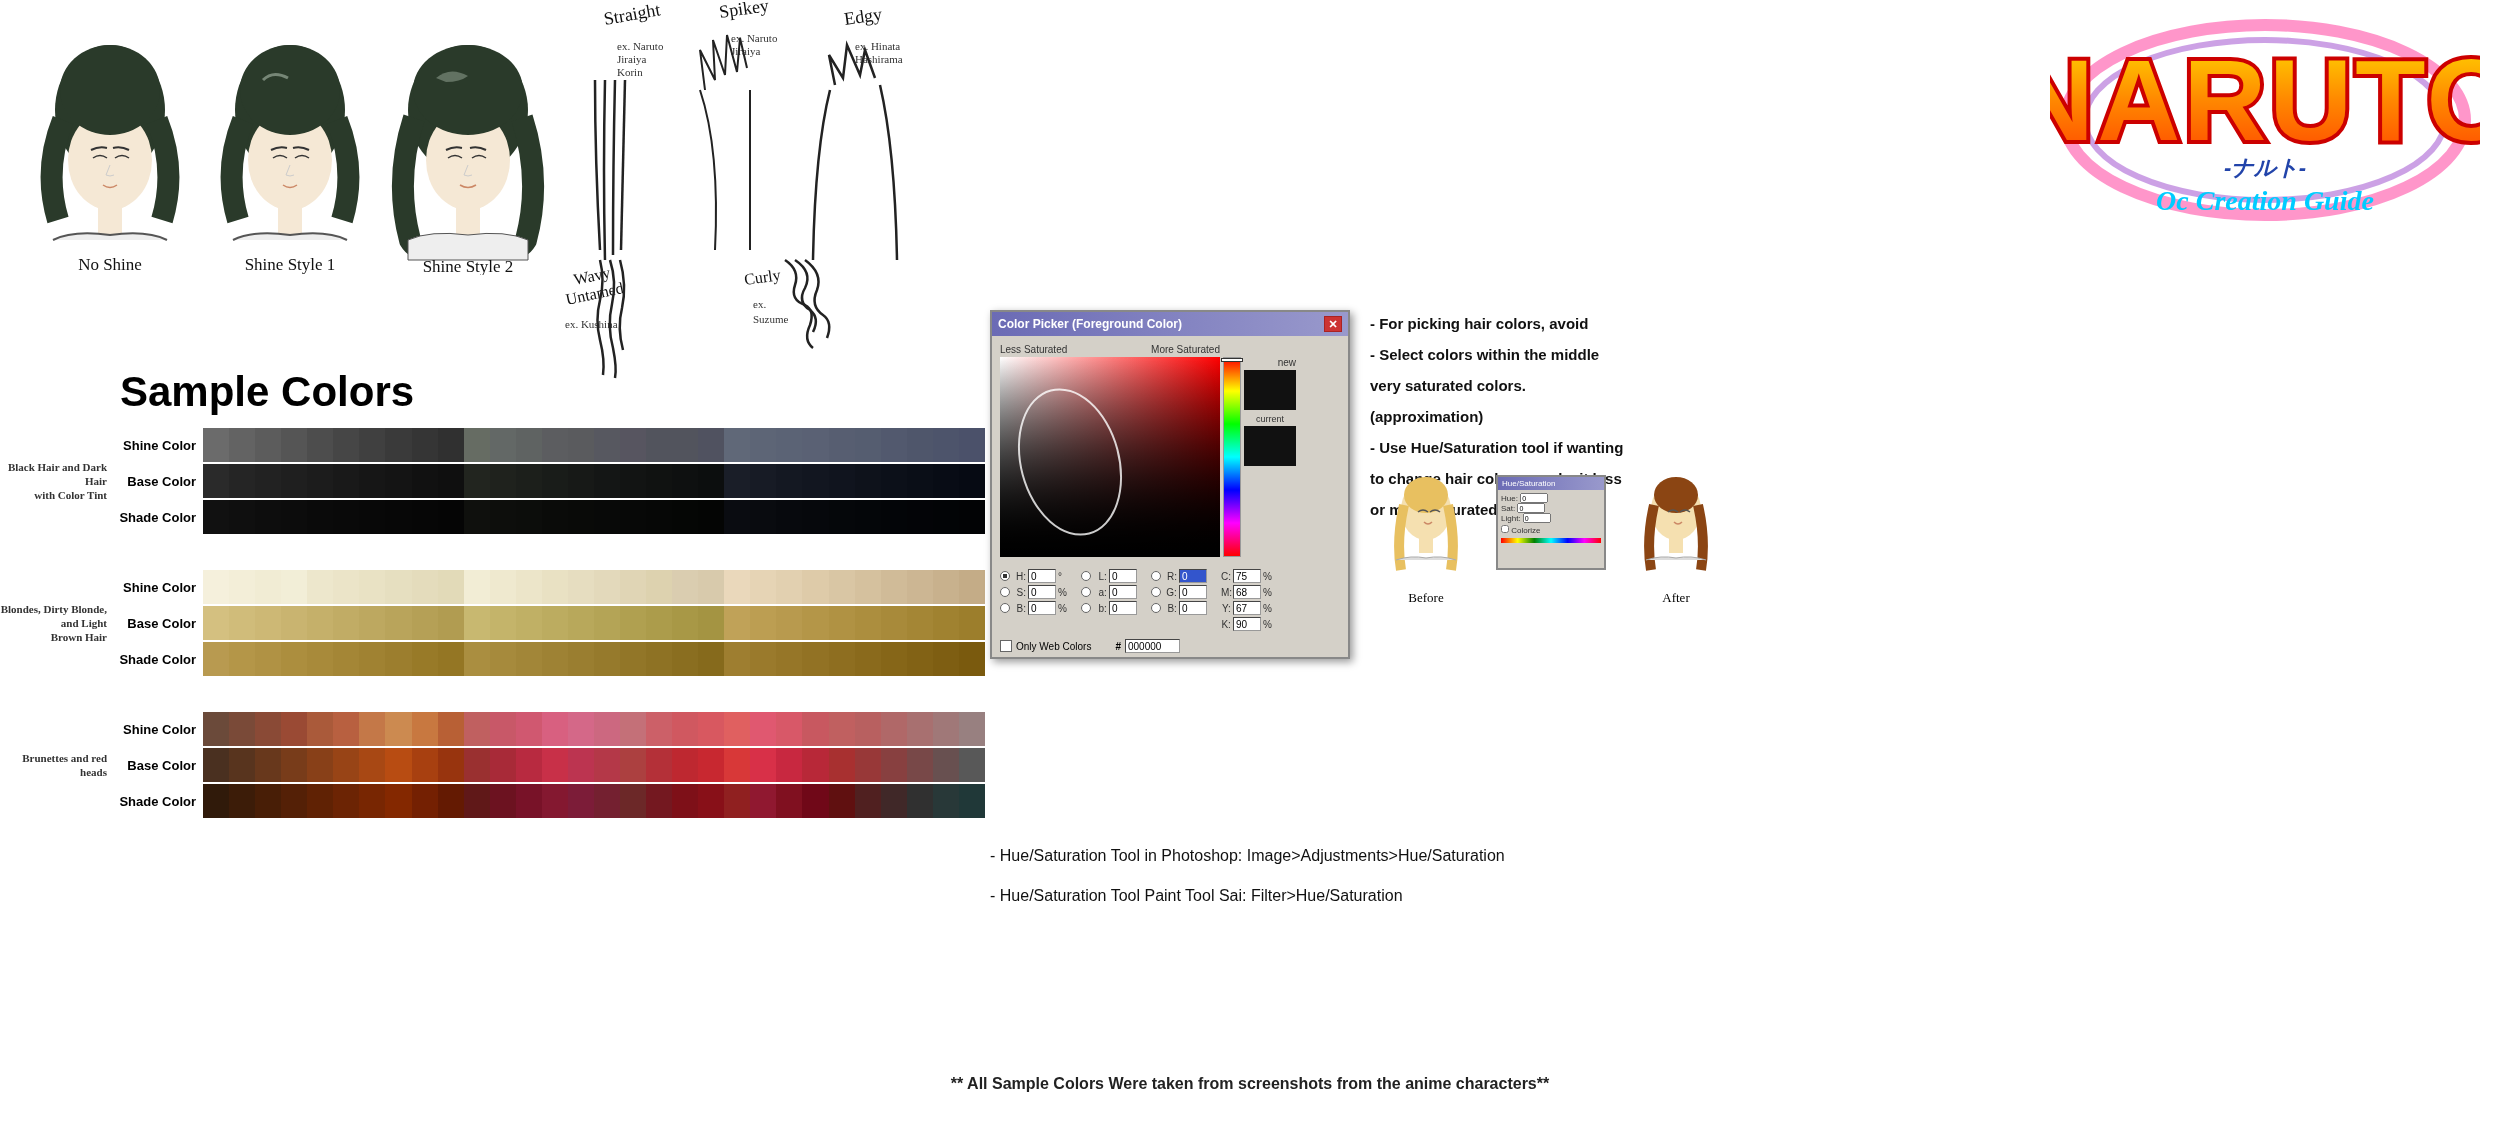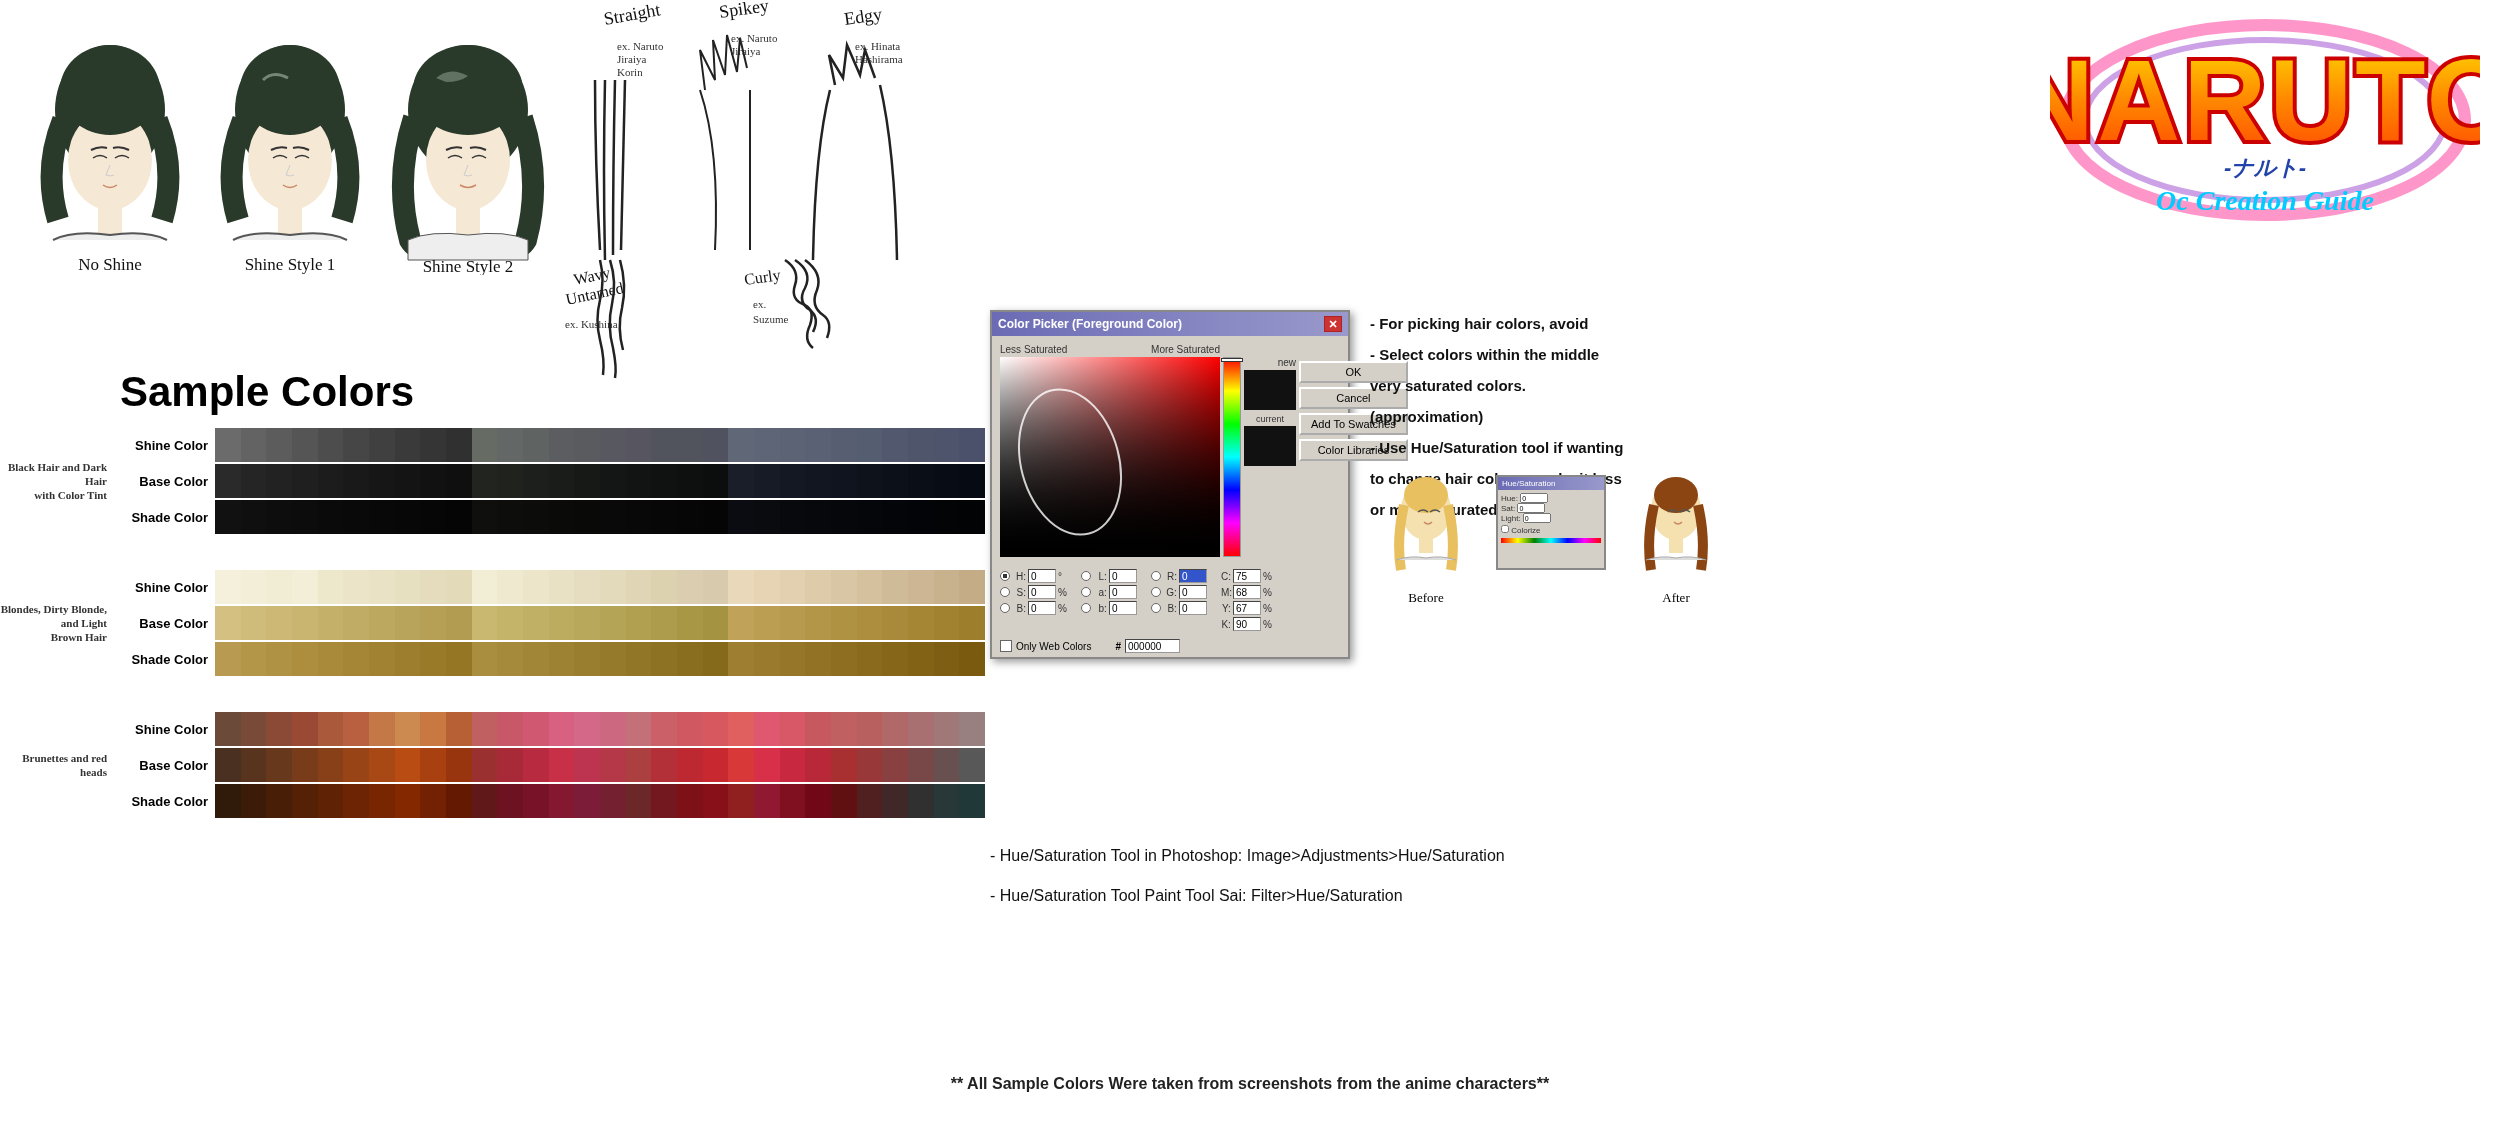--- a/index.html
+++ b/index.html
@@ -61,21 +61,20 @@
       align-items: center;
     }
     .color-row-label {
       width: 90px;
       font-size: 13px;
       font-weight: bold;
       text-align: right;
       padding-right: 8px;
       color: #000;
       white-space: nowrap;
-      margin-left: 12px;
     }
     .color-swatches {
       display: flex;
       flex: 1;
       height: 34px;
     }
 
     
     .color-picker-dialog {
       position: absolute;
@@ -840,26 +839,20 @@
           <div class="hue-indicator"></div>
         </div>
 
         <div class="color-preview-area">
           <div class="preview-new">new</div>
           <div class="preview-new-box"></div>
           <div class="preview-current-label">current</div>
           <div class="preview-current-box"></div>
         </div>
 
-        <div class="dialog-buttons">
-          <button class="dialog-btn dialog-ok">OK</button>
-          <button class="dialog-btn">Cancel</button>
-          <button class="dialog-btn">Add To Swatches</button>
-          <button class="dialog-btn">Color Libraries</button>
-        </div>
       </div>
     </div>
   </div>
 
   <div style="display:flex;padding:4px 8px;gap:14px;">
 
     <div class="input-col">
       <div class="input-row">
         <div class="radio-dot selected"></div>
         <span class="input-label">H:</span>

